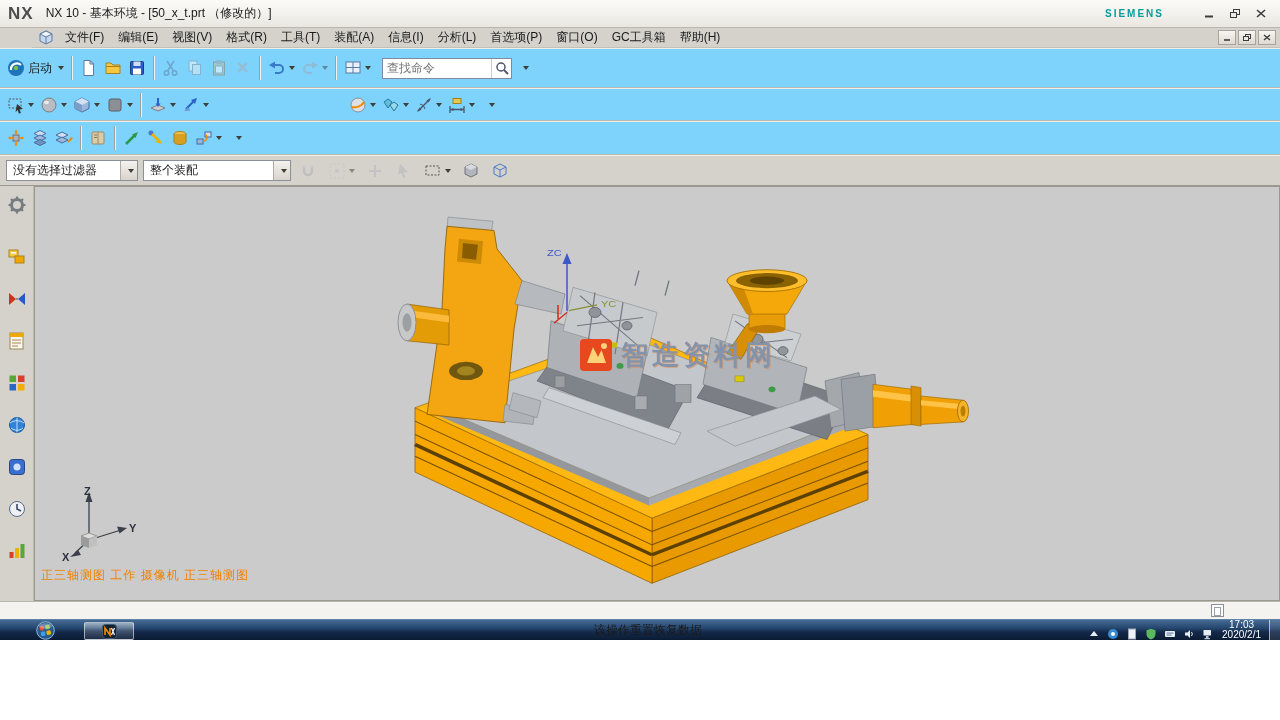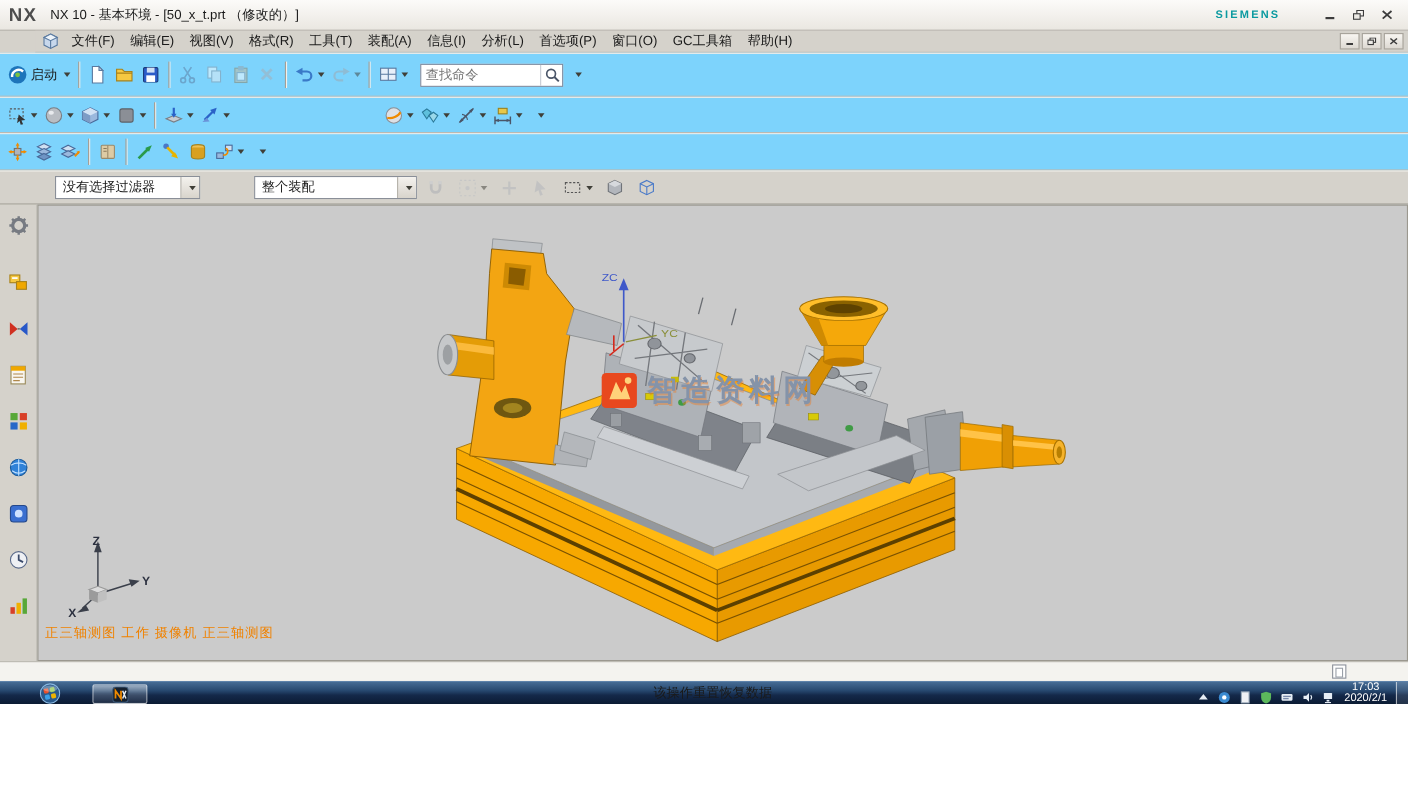--- a/index.html
+++ b/index.html
@@ -31,33 +31,33 @@
   .vsep { width:2px; height:24px; border-left:1px solid #a39f97; border-right:1px solid #f2f0ec; margin:0 4px; }
   .lbl { margin:0 3px; }
   .searchbox { display:flex; align-items:center; height:21px; background:#fff; border:1px solid #7d8ba0; width:130px; margin-left:8px; padding-left:4px; }
   .searchbox input { border:0; outline:0; flex:1; min-width:10px; font:12px "Liberation Sans",sans-serif; }
   .sbtn { width:20px; height:19px; display:flex; align-items:center; justify-content:center; border-left:1px solid #c8ccd4; }
   .spacer { width:134px; }
   .overflow { margin-left:8px; display:flex; align-items:center; }
 
   
   .selbar { flex:0 0 31px; display:flex; align-items:center; padding:0 6px; background:#d5d2cb; border-top:1px solid #efede8; border-bottom:1px solid #9b988f; gap:5px; }
-  .combo { display:flex; align-items:center; height:21px; background:#fff; border:1px solid #8a8f98;margin-left:44px; }
+  .combo { display:flex; align-items:center; height:21px; background:#fff; border:1px solid #8a8f98; }
   .combo .val { padding:0 6px; flex:1; white-space:nowrap; overflow:hidden; }
   .combo .cbtn { width:17px; height:19px; background:linear-gradient(#f4f2ee,#d8d4cc); border-left:1px solid #b0aca4; display:flex; align-items:center; justify-content:center; }
   .combo.w1 { width:132px; } .combo.w2 { width:148px; }
 
   
   .main { flex:1; display:flex; min-height:0; }
   .resbar { flex:0 0 34px; display:flex; flex-direction:column; align-items:center; padding-top:6px; border-right:1px solid #bdbab2; background:#d5d2cb; }
   .rb { width:26px; height:26px; display:flex; align-items:center; justify-content:center; margin-bottom:16px; }
   .rb.first { margin-bottom:26px; }
   .viewport { flex:1; position:relative; background:var(--viewport-gray,#cbcbcb); border:1px solid #9b988f; overflow:hidden; }
   .model-svg { position:absolute; left:0; top:0; width:100%; height:100%; }
-  .watermark { position:absolute; left:511px; top:150px; display:flex; align-items:center; gap:8px; pointer-events:none; }
+  .watermark { position:absolute; left:544px; top:150px; display:flex; align-items:center; gap:8px; pointer-events:none; }
   .wm-text { font-size:27px; font-weight:bold; color:#8493a9; letter-spacing:4px; text-shadow:1px 1px 0 rgba(235,125,40,.45); }
   .triad { position:absolute; left:24px; bottom:38px; }
   .view-status { position:absolute; left:6px; bottom:16px; color:var(--status-orange-text,#f08200); letter-spacing:1px; white-space:nowrap; }
 
   
   .statusbar { flex:0 0 18px; position:relative; background:#f4f3ef; border-top:1px solid #b9b6ae; }
   .sb-prompt { position:absolute; left:6px; top:2px; white-space:nowrap; }
   .sb-message { position:absolute; left:594px; top:20px; white-space:nowrap;font-family:Liberation Serif, serif; }
   .sb-btn { position:absolute; right:56px; top:2px; width:13px; height:13px; border:1px solid #8a8f98; background:#fff; }
   .sb-btn::after { content:""; display:block; margin:2px; height:7px; border:1px solid #9aa0a8; }

